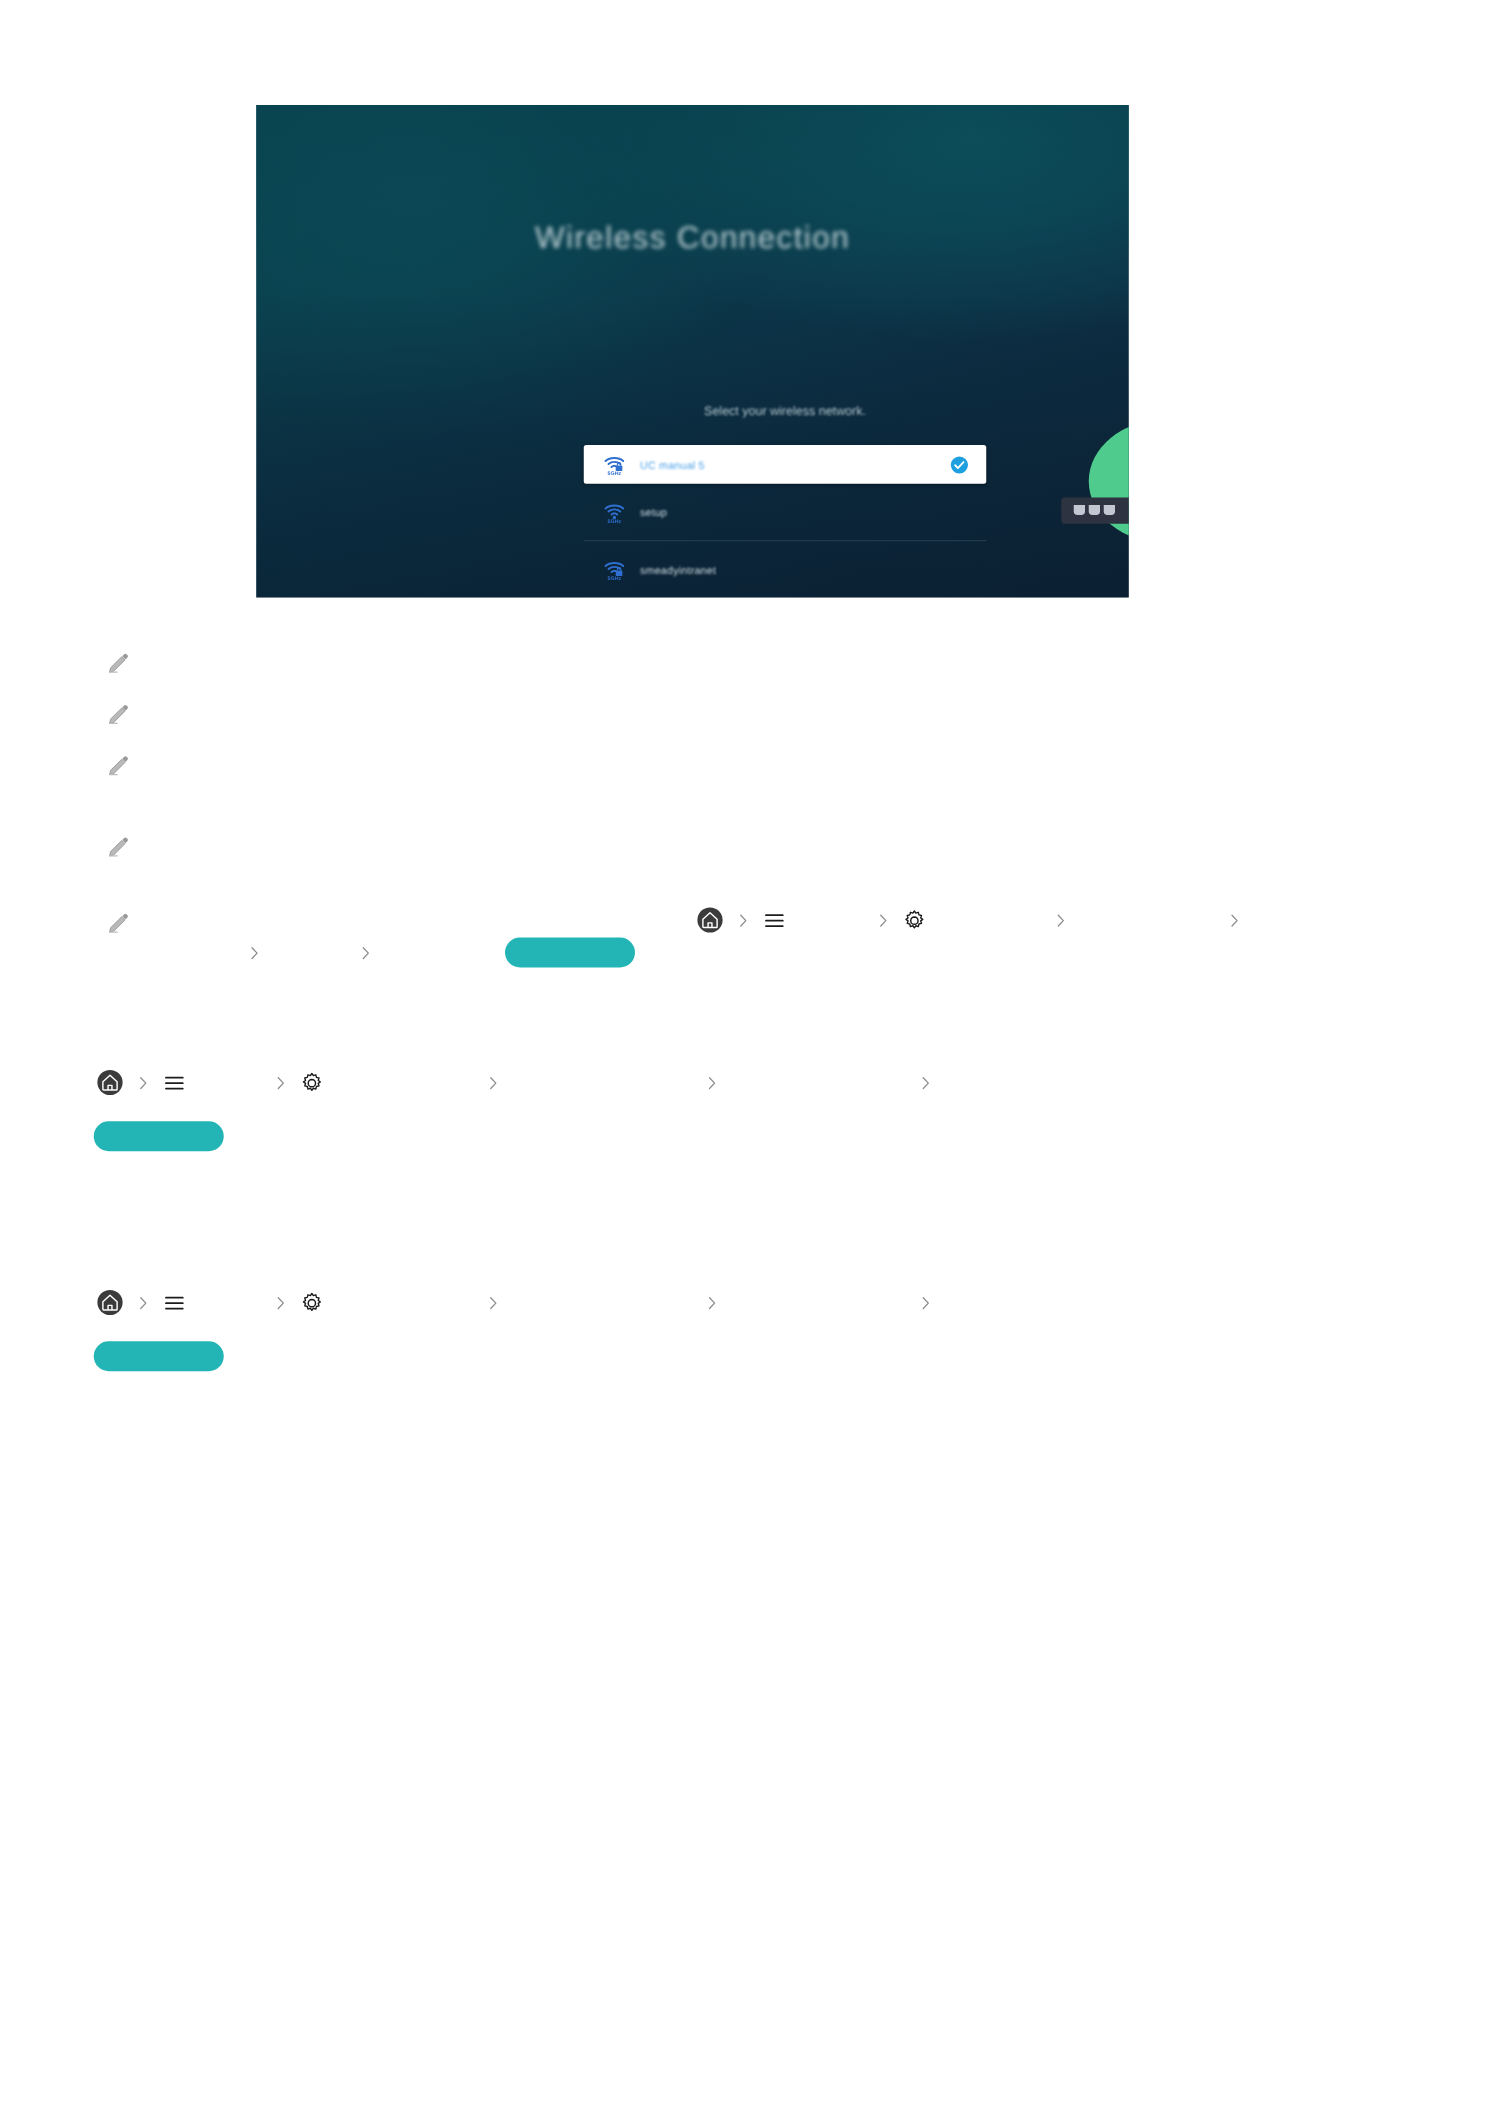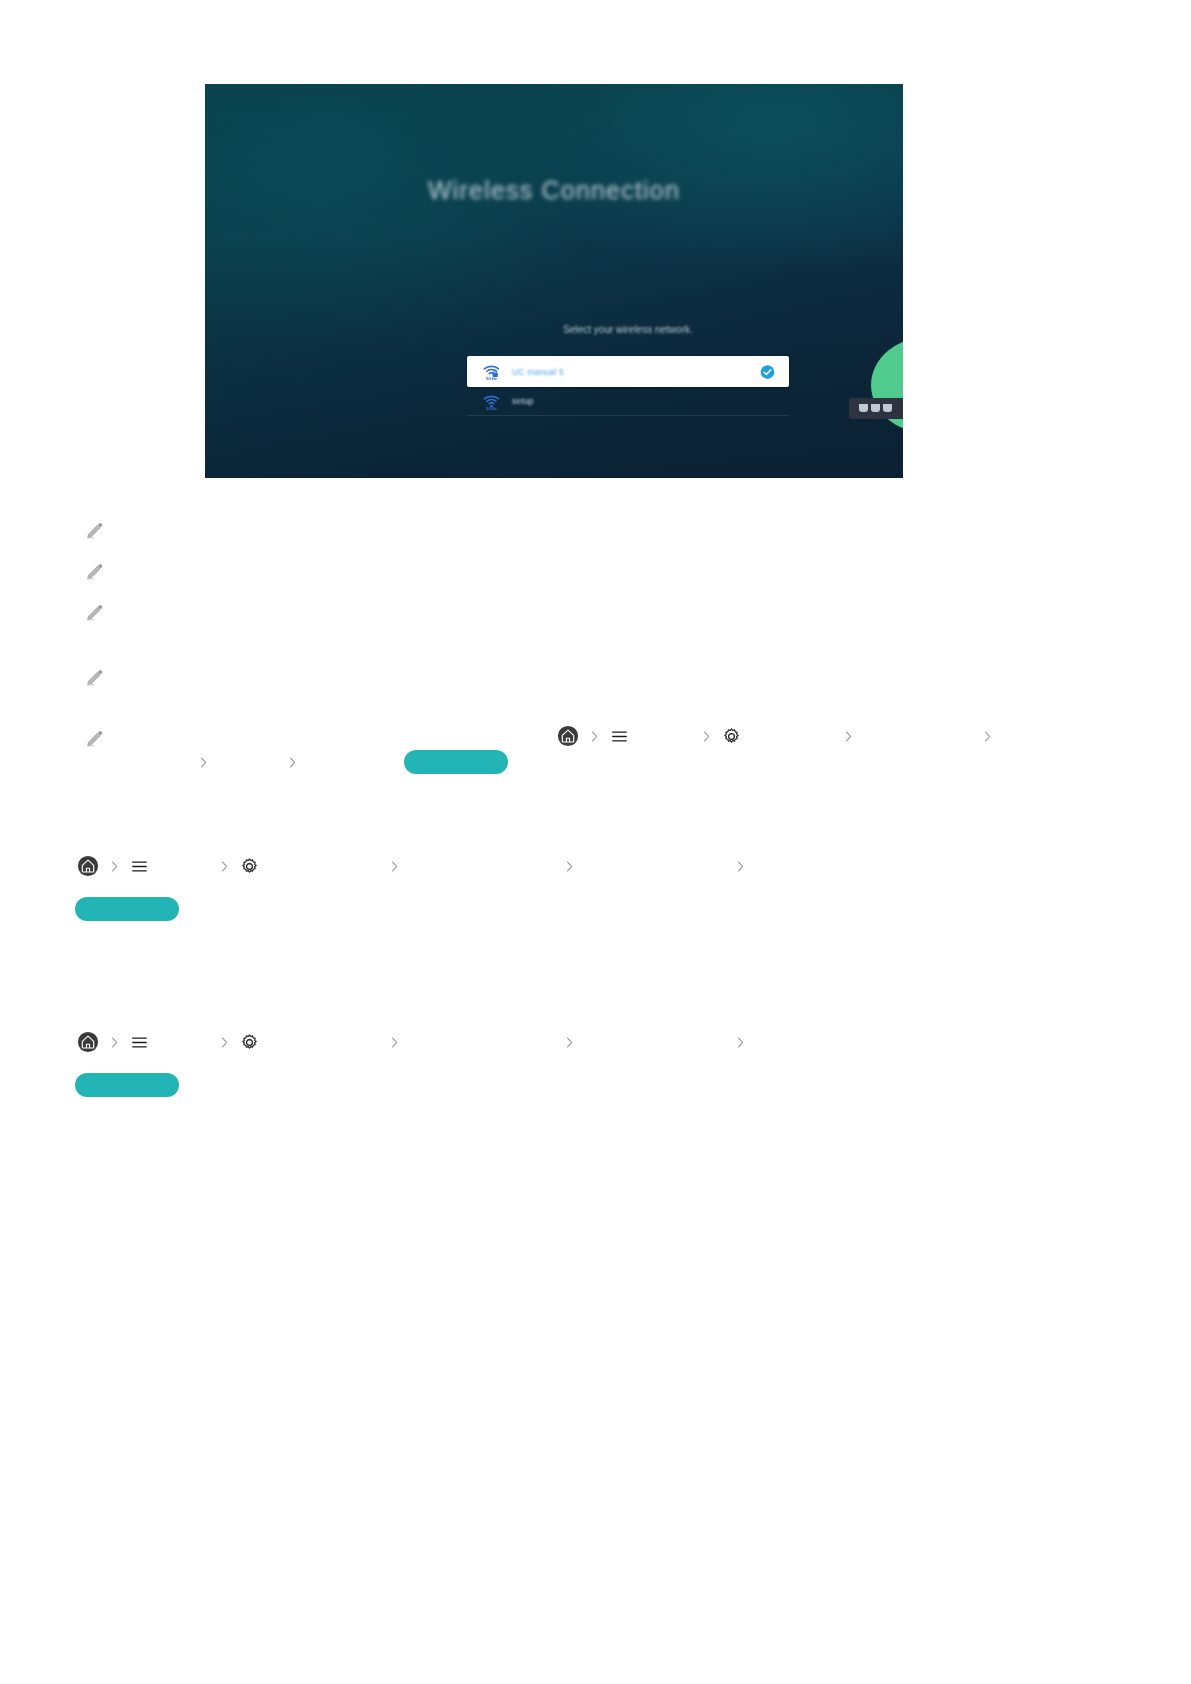--- a/index.html
+++ b/index.html
@@ -54,21 +54,21 @@
   }
 
   
   .net-list{
     position:absolute;
     left:262px; top:272px;
     width:322px;
   }
   .net-row{
     position:relative;
-    height:29px;
+    height:46px;
     display:flex;
     align-items:center;
     padding:0 14px 0 16px;
     box-sizing:border-box;
     border-bottom:1px solid rgba(150,180,200,0.16);
   }
   .net-row.selected{
     background:#ffffff;
     border-bottom:none;
     border-radius:2px;
@@ -254,20 +254,33 @@
           <path d="M2 8.2 C7 3.6 17 3.6 22 8.2" stroke="#2f6fd0" stroke-width="2.2" fill="none" stroke-linecap="round"></path>
           <path d="M5.4 11.6 C9 8.4 15 8.4 18.6 11.6" stroke="#2f6fd0" stroke-width="2.2" fill="none" stroke-linecap="round"></path>
           <path d="M8.8 15 C10.6 13.4 13.4 13.4 15.2 15" stroke="#2f6fd0" stroke-width="2.2" fill="none" stroke-linecap="round"></path>
           <circle cx="12" cy="18.4" r="1.9" fill="#2f6fd0"></circle>
         </svg>
         <span class="band-lbl">5GHz</span>
       </span>
       <span class="net-name">setup</span>
     </div>
 
+    <div class="net-row plain">
+      <span class="wifi-ico">
+        <svg viewBox="0 0 24 24">
+          <path d="M2 8.2 C7 3.6 17 3.6 22 8.2" stroke="#2f6fd0" stroke-width="2.2" fill="none" stroke-linecap="round"></path>
+          <path d="M5.4 11.6 C9 8.4 15 8.4 18.6 11.6" stroke="#2f6fd0" stroke-width="2.2" fill="none" stroke-linecap="round"></path>
+          <path d="M8.8 15 C10.6 13.4 13.4 13.4 15.2 15" stroke="#2f6fd0" stroke-width="2.2" fill="none" stroke-linecap="round"></path>
+          <rect x="13.5" y="13.4" width="7.5" height="6.2" rx="1" fill="#2f6fd0"></rect>
+          <path d="M15.4 13.4 v-1.6 a1.9 1.9 0 0 1 3.8 0 v1.6" stroke="#2f6fd0" stroke-width="1.3" fill="none"></path>
+        </svg>
+        <span class="band-lbl">5GHz</span>
+      </span>
+      <span class="net-name">smeadyintranet</span>
+    </div>
 
 
     <div class="net-row plain" style="border-bottom:none;">
       
       
     </div>
   </div>
 
   <div class="router-wrap">
     <div class="router-circle"></div>

